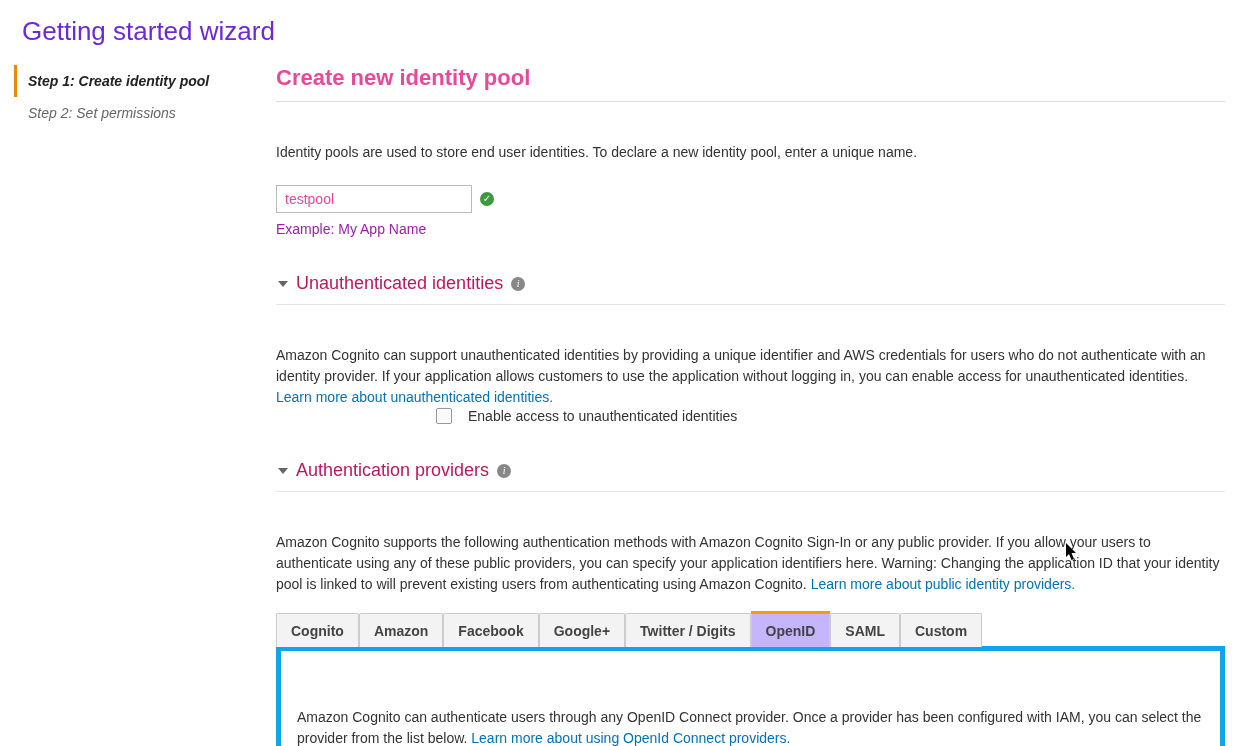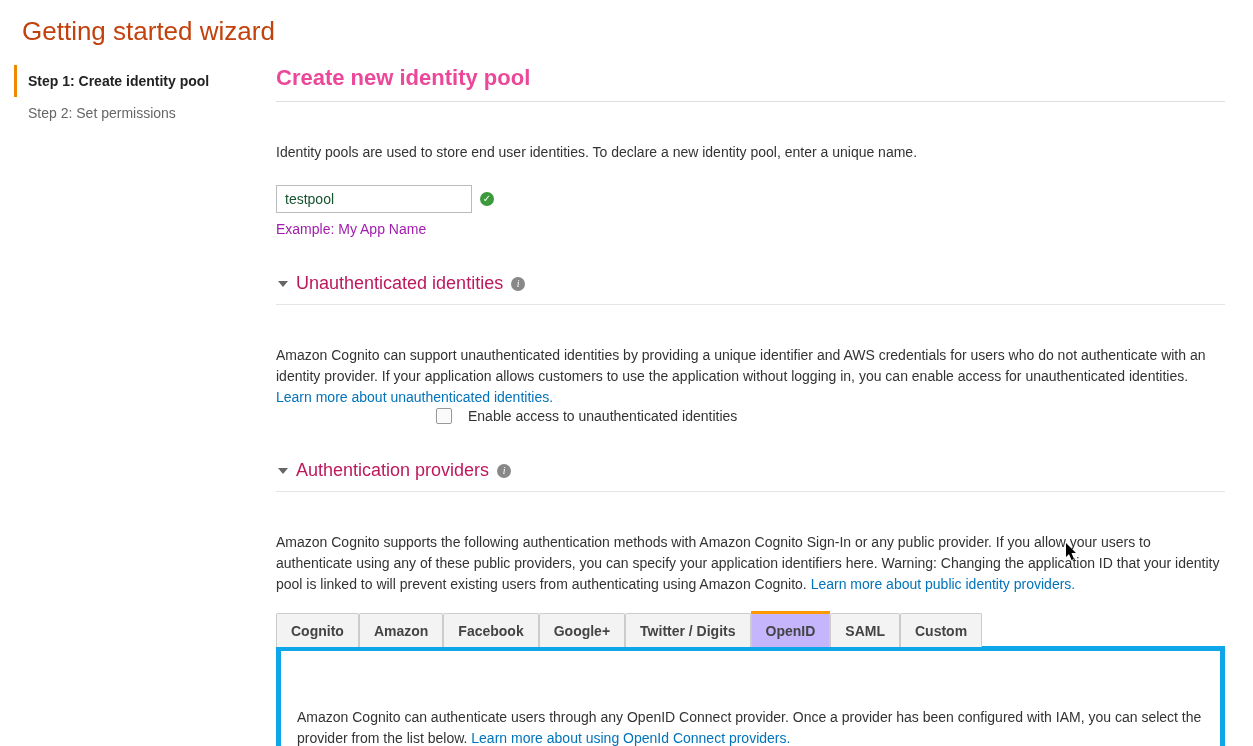--- a/index.html
+++ b/index.html
@@ -9,36 +9,37 @@
     font-size: 14px;
     color: #333;
     background: #fff;
   }
   .page {
     width: 1253px;
     padding: 10px 14px;
   }
   .page-title {
     font-size: 26px;
-    color: #c2410c;
+    color: #6d28d9;
     font-weight: 400;
     margin: 6px 8px 18px 8px;
   }
   .layout {
     display: flex;
   }
   .sidebar {
     width: 248px;
     flex: 0 0 248px;
   }
   .step-item {
     padding: 6px 14px;
     color: #666;
     font-size: 14px;
     line-height: 20px;
+    font-style: italic;
   }
   .step-item.active {
     border-left: 3px solid #f08804;
     color: #222;
     font-weight: 700;
     padding-left: 11px;
   }
   .main {
     flex: 1;
     padding: 0 14px;
@@ -80,21 +81,21 @@
     display: flex;
     align-items: center;
     gap: 8px;
   }
   .text-input {
     border: 1px solid #bbb;
     font-size: 14px;
     padding: 5px 8px;
     width: 196px;
     background: #fff;
-    color: #14532d;
+    color: #ec4899;
   }
   .check-ok {
     width: 14px; height: 14px;
     background: #3c9a3c;
     border-radius: 50%;
     color: #fff;
     font-size: 10px;
     line-height: 14px;
     text-align: center;
   }

